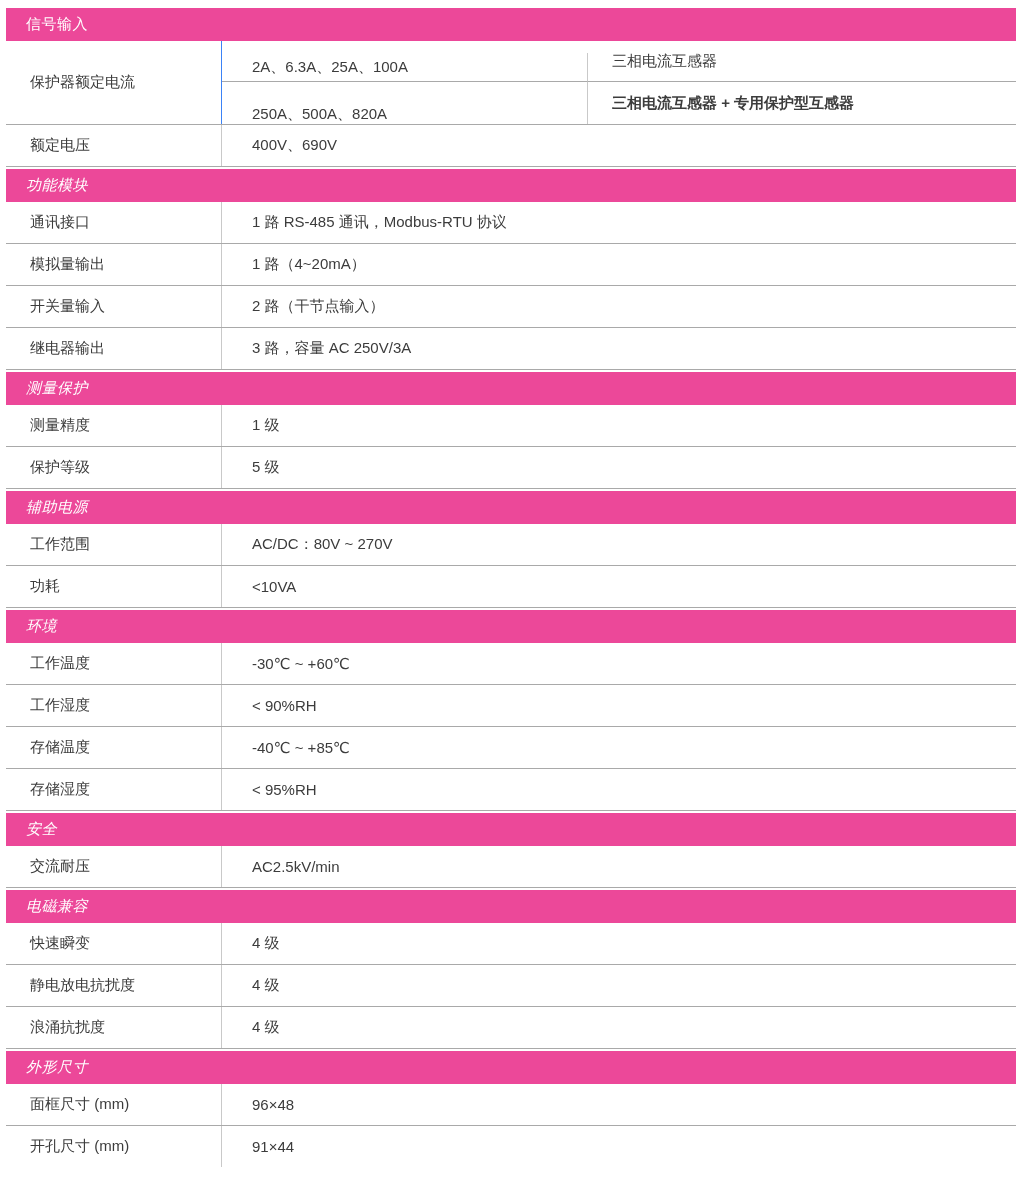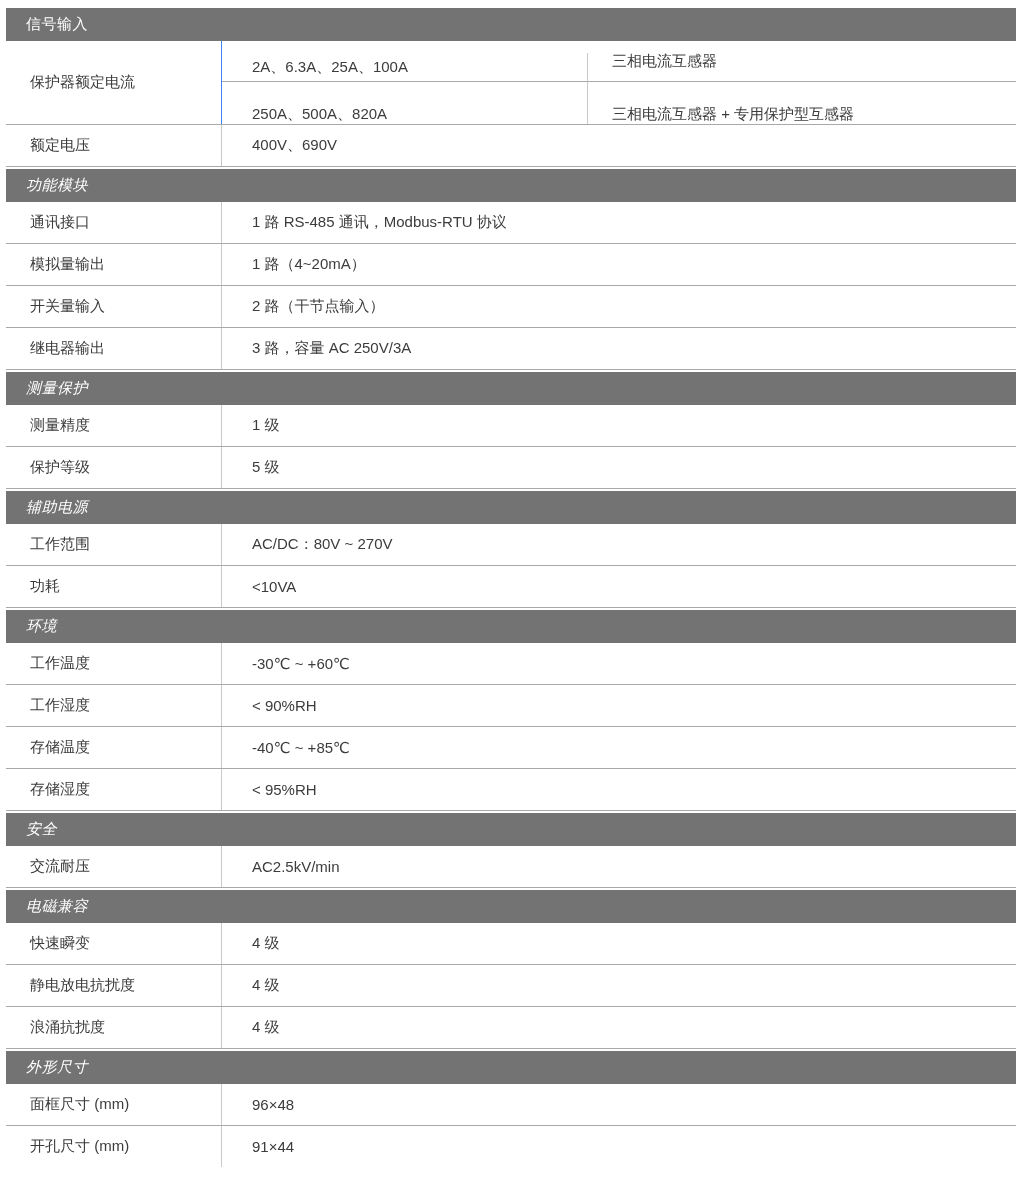--- a/index.html
+++ b/index.html
@@ -13,21 +13,21 @@
   .spec-table {
     position: absolute;
     left: 6px;
     top: 8px;
     width: 1010px;
     color: #3c3c3c;
     font-size: 15px;
   }
   .section-header {
     height: 33px;
-    background: #737373;
+    background: #ec4899;
     color: #ffffff;
     display: flex;
     align-items: center;
     padding-left: 20px;
     box-sizing: border-box;
     font-size: 15px;
     letter-spacing: 0.5px;
   }
   .section + .section .section-header { margin-top: 2px; font-style: italic; }
   .row {
@@ -80,22 +80,23 @@
     box-sizing: border-box;
   }
   .merged-v2 {
     grid-column: 2; grid-row: 2;
     border-right: 1px solid #c9c9c9;
     display: flex; align-items: flex-end; padding-left: 30px;
     box-sizing: border-box;
   }
   .merged-n2 {
     grid-column: 3; grid-row: 2;
-    display: flex; align-items: flex-end; padding-left: 24px;
-    box-sizing: border-box;
+    display: flex; align-items: center; padding-left: 24px;
+    box-sizing: border-box;
+    font-weight: bold;
   }
   .row.last { border-bottom: none; }
 </style>
 </head>
 <body>
 
 <div class="spec-table">
 
   <div class="section">
     <div class="section-header">

